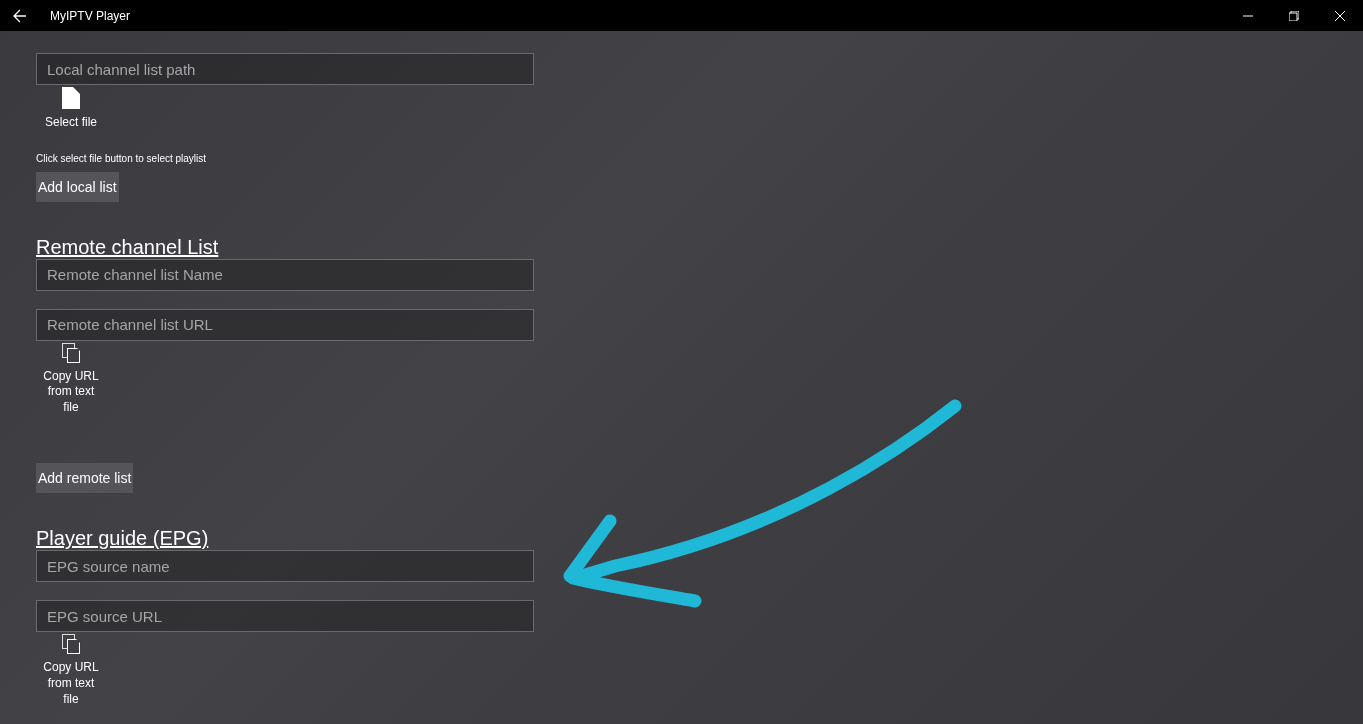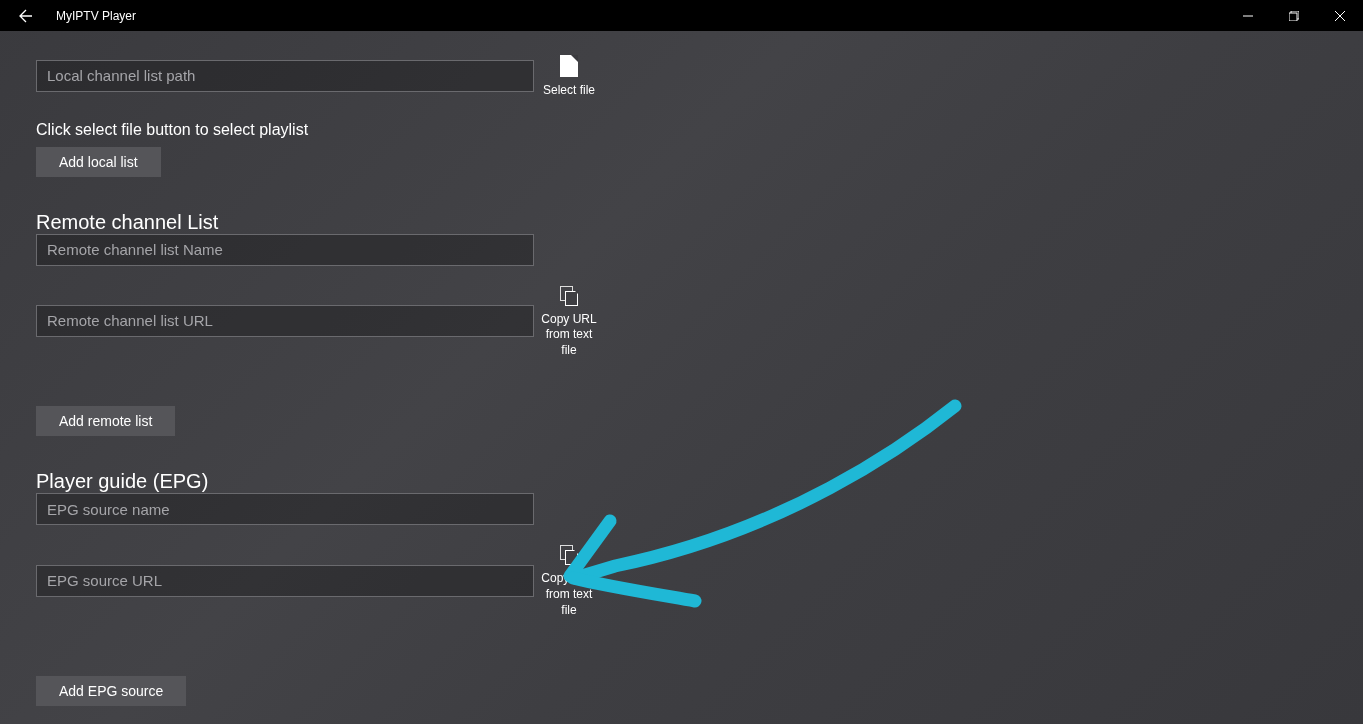--- a/index.html
+++ b/index.html
@@ -20,21 +20,21 @@
       background: #000000;
       height: 31px;
       display: flex;
       align-items: center;
       justify-content: space-between;
       padding: 0;
     }
     .titlebar-left {
       display: flex;
       align-items: center;
-      padding-left: 10px;
+      padding-left: 4px;
     }
     .back-btn {
       width: 32px;
       height: 31px;
       display: flex;
       align-items: center;
       justify-content: center;
       color: #fff;
       font-size: 16px;
     }
@@ -57,21 +57,22 @@
     }
     .window-control svg {
       stroke: #fff;
     }
     .content {
       padding: 22px 36px;
       position: relative;
     }
     .row {
       display: flex;
-      align-items: center;
+      align-items: flex-start;
+      flex-direction: column;
     }
     .input-text {
       width: 498px;
       height: 32px;
       background: rgba(0,0,0,0.25);
       border: 1px solid #6a6a6e;
       color: #fff;
       padding: 0 10px;
       font-size: 15px;
       font-family: inherit;
@@ -104,39 +105,40 @@
       border-top: 7px solid #3a3a3e;
       border-left: 7px solid transparent;
     }
     .icon-btn-label {
       font-size: 12px;
       color: #fff;
       margin-top: 6px;
       line-height: 1.3;
     }
     .helper-text {
-      font-size: 16px;
+      font-size: 10px;
       color: #fff;
       margin-top: 22px;
     }
     .btn {
       background: #555559;
       color: #fff;
       border: none;
-      padding: 7px 23px;
+      padding: 7px 2px;
       font-size: 14px;
       font-family: inherit;
       cursor: pointer;
       margin-top: 8px;
     }
     .section-title {
       font-size: 20px;
       font-weight: 400;
       color: #fff;
       margin-top: 34px;
+      text-decoration: underline;
     }
     .mt-18 { margin-top: 18px; }
     .mt-20 { }
     .copy-icon {
       position: relative;
       width: 18px;
       height: 20px;
       margin-top: 2px;
     }
     .copy-icon .page-back {

